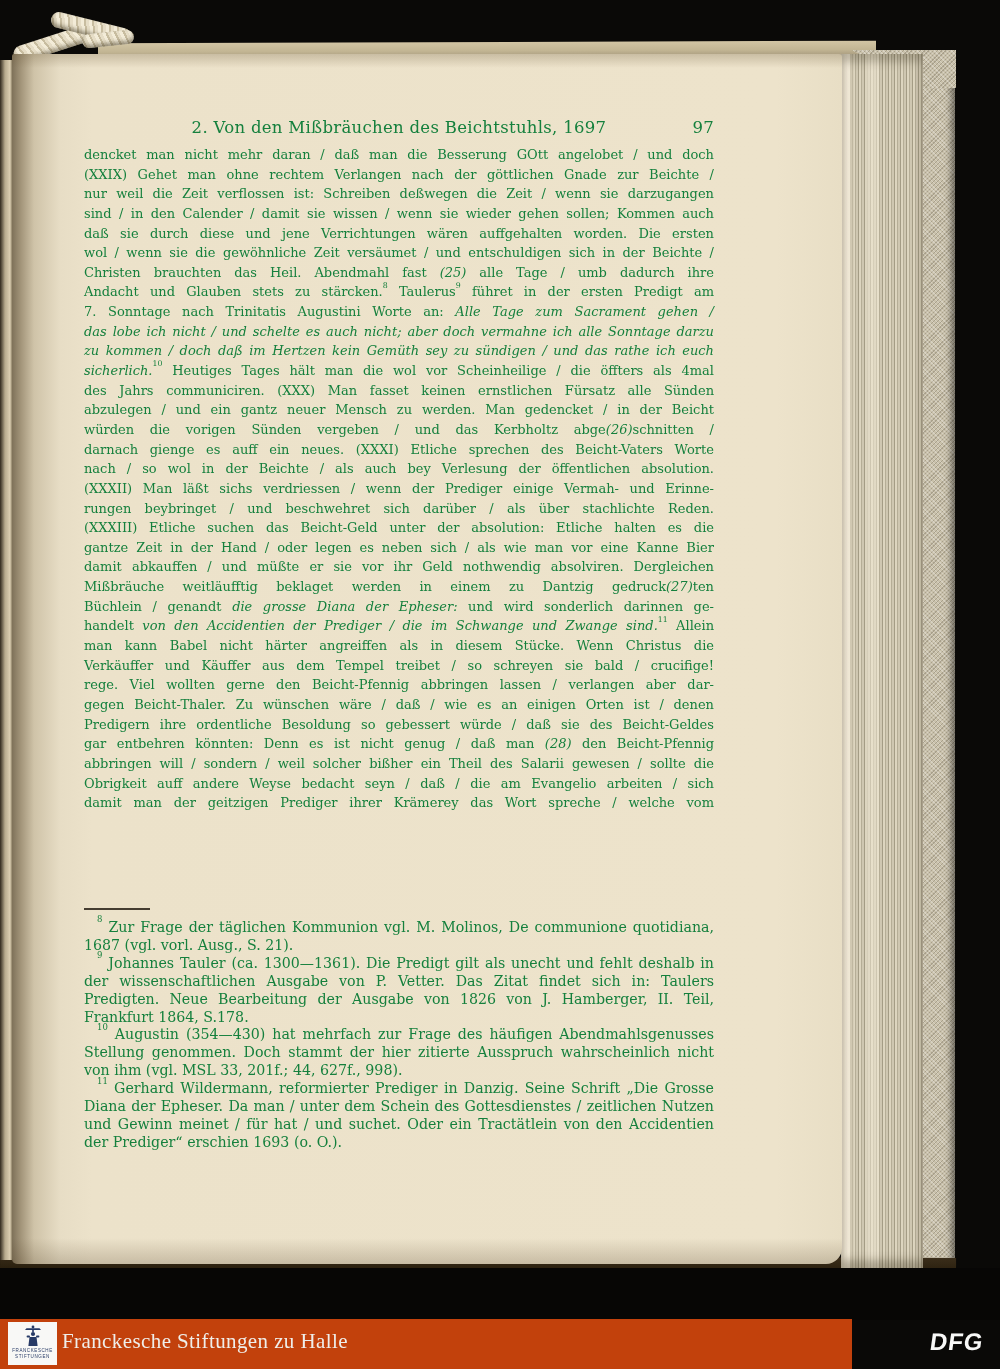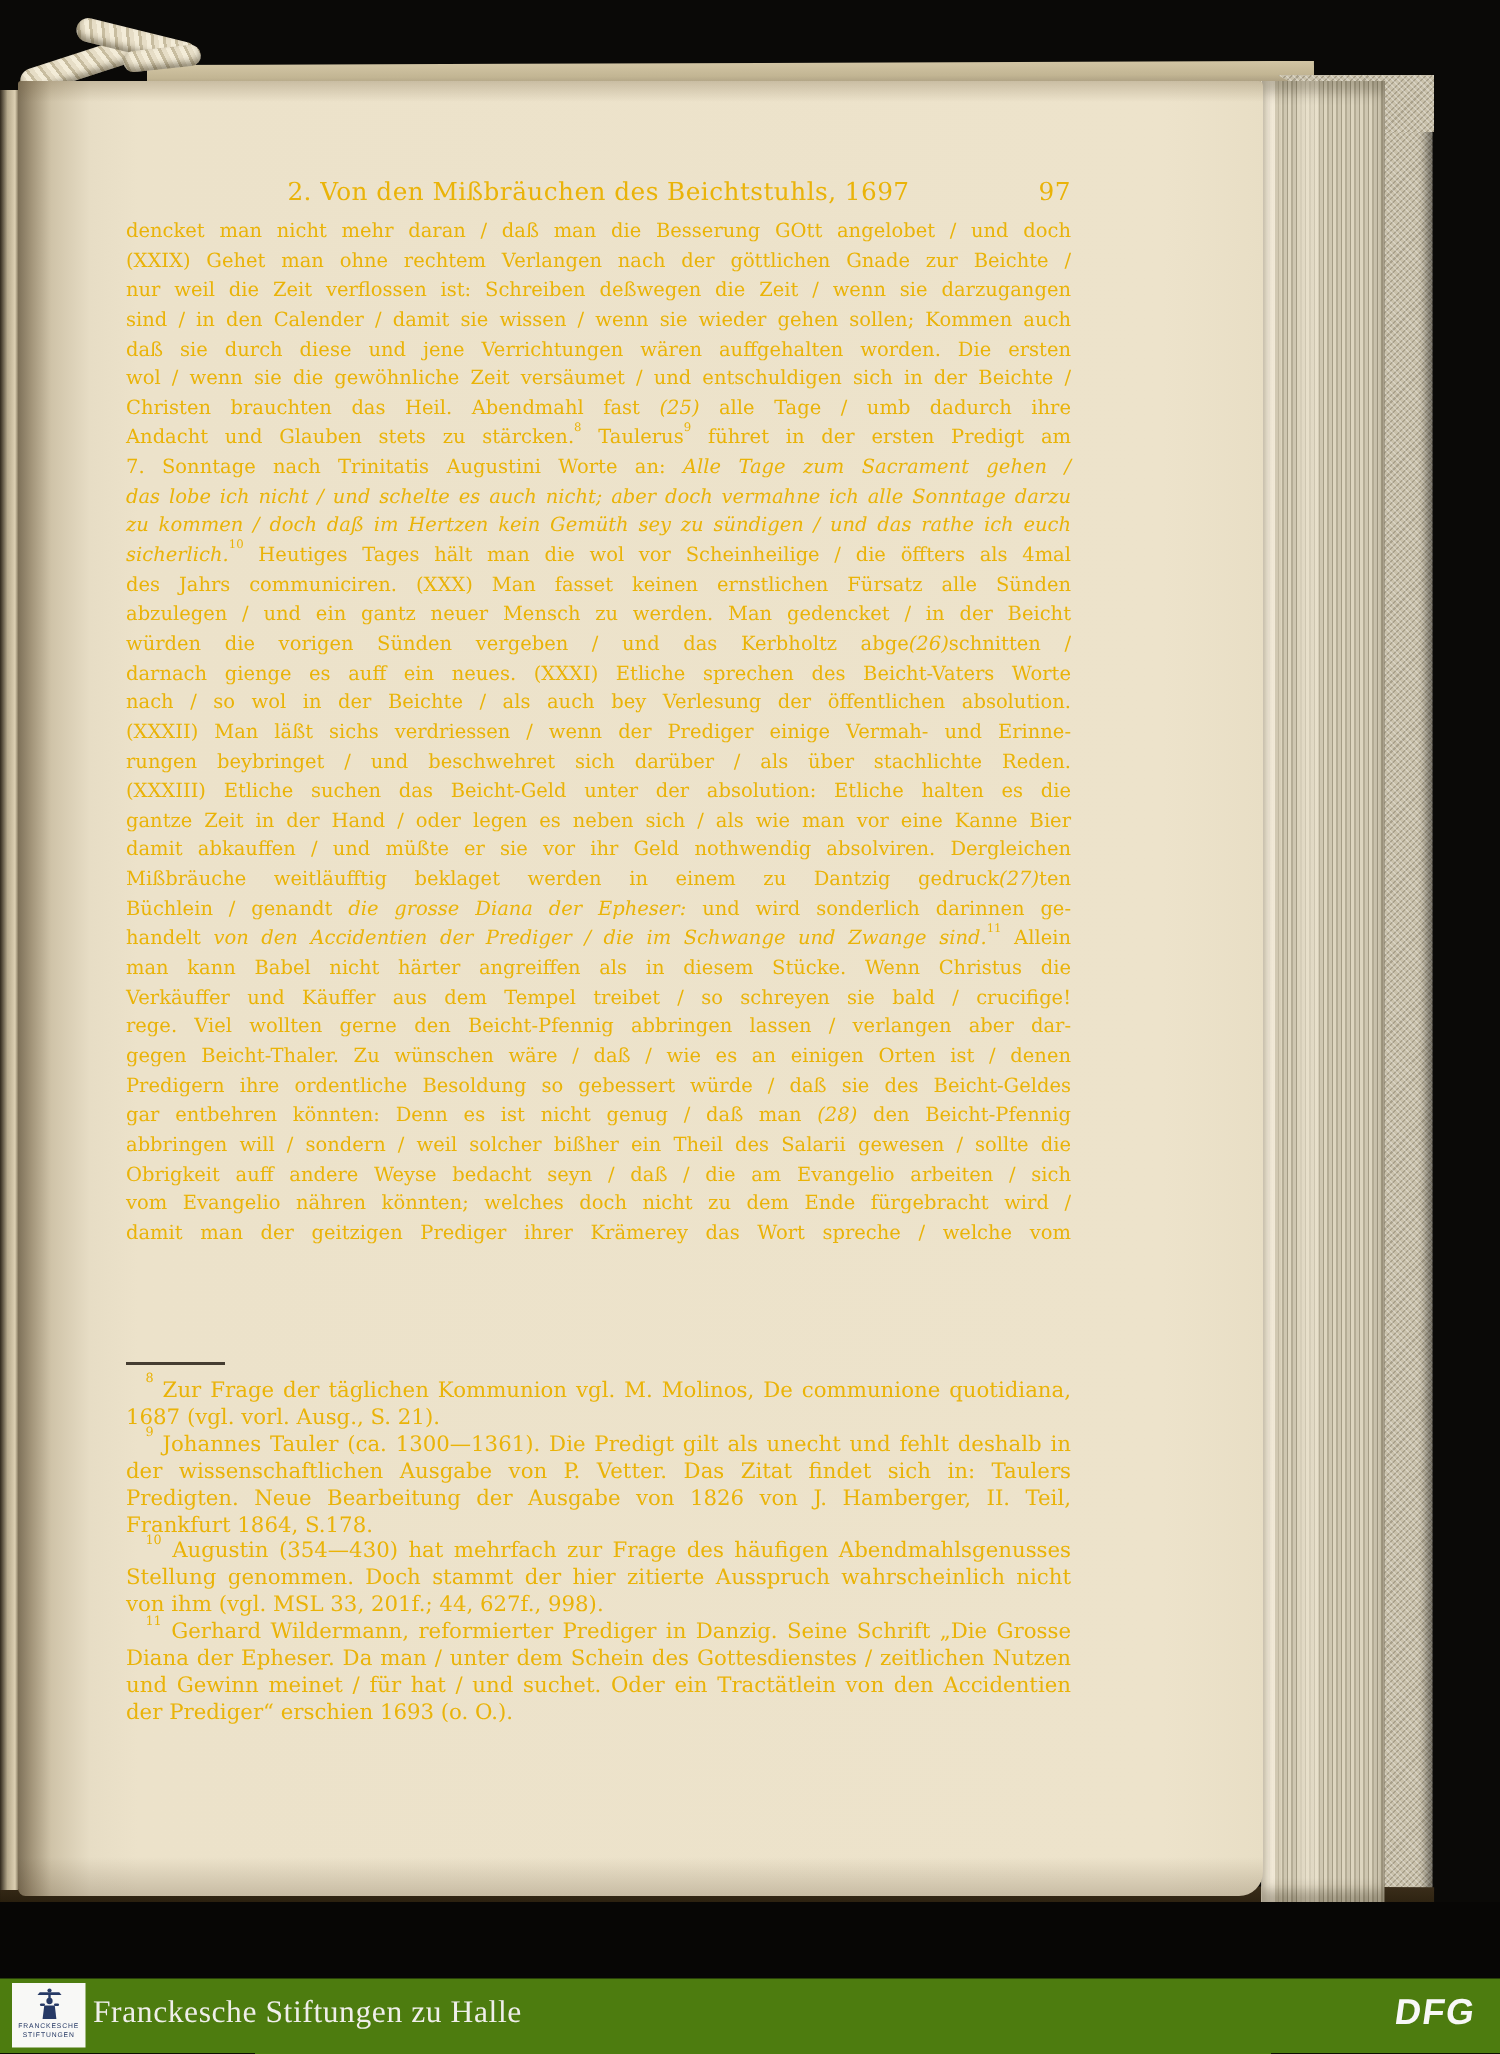--- a/index.html
+++ b/index.html
@@ -38,36 +38,36 @@
   .page{position:absolute;left:12px;top:54px;width:830px;height:1210px;
     background:
       linear-gradient(180deg,rgba(110,92,60,.28) 0,rgba(110,92,60,0) 14px),
       linear-gradient(0deg,rgba(70,52,28,.22) 0,rgba(70,52,28,0) 26px),
       linear-gradient(90deg,#7e7159 0,#a3957a 9px,#cfc3a8 22px,#e7ddc5 48px,#ece2ca 80px,#ede3cb 92%,#e8dec5 100%);
     border-radius:2px 3px 16px 5px;}
   .gutter-sliver{position:absolute;left:0;top:60px;width:12px;height:1200px;
     background:linear-gradient(90deg,#30281c 0,#b7aa8d 5px,#dccfb2 10px,#8d8066 12px);}
 
   
-  .content{position:absolute;left:84px;top:118px;width:630px;color:#eab308;}
+  .content{position:absolute;left:84px;top:118px;width:630px;color:#15803d;}
   .runhead{position:relative;height:24px;font-size:16.5px;letter-spacing:.3px;}
   .runhead .title{display:block;text-align:center;}
   .runhead .pagenum{position:absolute;right:0;top:0;}
   .body{position:absolute;left:0;top:29px;width:630px;font-size:13px;}
   .bl{height:19.65px;white-space:nowrap;text-align:justify;text-align-last:justify;}
   .bl .it{font-style:italic;}
   .bl sup,.fn sup{font-size:60%;position:relative;top:-.45em;line-height:0;}
   .fnrule{position:absolute;left:0;top:790px;width:66px;height:2px;background:#453d31;}
   .footnotes{position:absolute;left:0;top:801px;width:630px;font-size:14.2px;line-height:17.9px;
     text-align:justify;}
   .fn{margin:0;text-indent:13px;}
 
   
   .black-bottom{position:absolute;left:0;top:1268px;width:1000px;height:52px;background:#070605;}
-  .bar{position:absolute;left:0;top:1319px;width:1000px;height:50px;background:#4d7c0f;}
+  .bar{position:absolute;left:0;top:1319px;width:852px;height:50px;background:#c2410c;}
   .logo-box{position:absolute;left:8px;top:3px;width:49px;height:43px;background:#f8f8f6;
     display:flex;flex-direction:column;align-items:center;justify-content:flex-start;}
   .logo-glyph{margin-top:3px;width:22px;height:22px;}
   .logo-words{color:#273a66;font-family:"Liberation Sans",sans-serif;font-size:4.5px;
     letter-spacing:.6px;text-align:center;line-height:6px;margin-top:1px;}
   .bar-title{position:absolute;left:62px;top:10px;color:#efeeea;font-size:21px;
     font-family:"Liberation Serif","DejaVu Serif",serif;letter-spacing:.4px;}
   .dfg{position:absolute;left:930px;top:9px;color:#f8f8f7;font-family:"Liberation Sans",sans-serif;
     font-weight:bold;font-size:24px;letter-spacing:1px;transform:skewX(-8deg);}
 </style>
@@ -122,21 +122,20 @@
         <div class="bl"><span>Büchlein / genandt </span><span class="it">die grosse Diana der Epheser:</span><span> und wird sonderlich darinnen ge-</span></div>
         <div class="bl"><span>handelt </span><span class="it">von den Accidentien der Prediger / die im Schwange und Zwange sind.</span><sup>11</sup><span> Allein</span></div>
         <div class="bl"><span>man kann Babel nicht härter angreiffen als in diesem Stücke. Wenn Christus die</span></div>
         <div class="bl"><span>Verkäuffer und Käuffer aus dem Tempel treibet / so schreyen sie bald / crucifige!</span></div>
         <div class="bl"><span>rege. Viel wollten gerne den Beicht-Pfennig abbringen lassen / verlangen aber dar-</span></div>
         <div class="bl"><span>gegen Beicht-Thaler. Zu wünschen wäre / daß / wie es an einigen Orten ist / denen</span></div>
         <div class="bl"><span>Predigern ihre ordentliche Besoldung so gebessert würde / daß sie des Beicht-Geldes</span></div>
         <div class="bl"><span>gar entbehren könnten: Denn es ist nicht genug / daß man </span><span class="it">(28)</span><span> den Beicht-Pfennig</span></div>
         <div class="bl"><span>abbringen will / sondern / weil solcher bißher ein Theil des Salarii gewesen / sollte die</span></div>
         <div class="bl"><span>Obrigkeit auff andere Weyse bedacht seyn / daß / die am Evangelio arbeiten / sich</span></div>
-        <div class="bl"><span>vom Evangelio nähren könnten; welches doch nicht zu dem Ende fürgebracht wird /</span></div>
         <div class="bl"><span>damit man der geitzigen Prediger ihrer Krämerey das Wort spreche / welche vom</span></div>
       </div>
     <div class="fnrule"></div>
     <div class="footnotes">
         <p class="fn"><sup>8</sup> Zur Frage der täglichen Kommunion vgl. M. Molinos, De communione quotidiana, 1687 (vgl. vorl. Ausg., S. 21).</p>
         <p class="fn"><sup>9</sup> Johannes Tauler (ca. 1300—1361). Die Predigt gilt als unecht und fehlt deshalb in der wissenschaftlichen Ausgabe von P. Vetter. Das Zitat findet sich in: Taulers Predigten. Neue Bearbeitung der Ausgabe von 1826 von J. Hamberger, II. Teil, Frankfurt 1864, S.178.</p>
         <p class="fn"><sup>10</sup> Augustin (354—430) hat mehrfach zur Frage des häufigen Abendmahlsgenusses Stellung genommen. Doch stammt der hier zitierte Ausspruch wahrscheinlich nicht von ihm (vgl. MSL 33, 201f.; 44, 627f., 998).</p>
         <p class="fn"><sup>11</sup> Gerhard Wildermann, reformierter Prediger in Danzig. Seine Schrift „Die Grosse Diana der Epheser. Da man / unter dem Schein des Gottesdienstes / zeitlichen Nutzen und Gewinn meinet / für hat / und suchet. Oder ein Tractätlein von den Accidentien der Prediger“ erschien 1693 (o. O.).</p>
       </div>
   </div>

